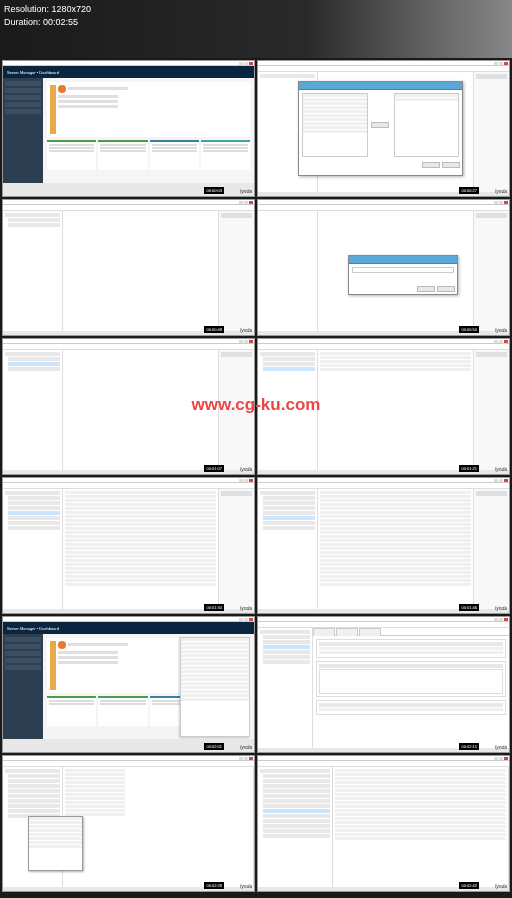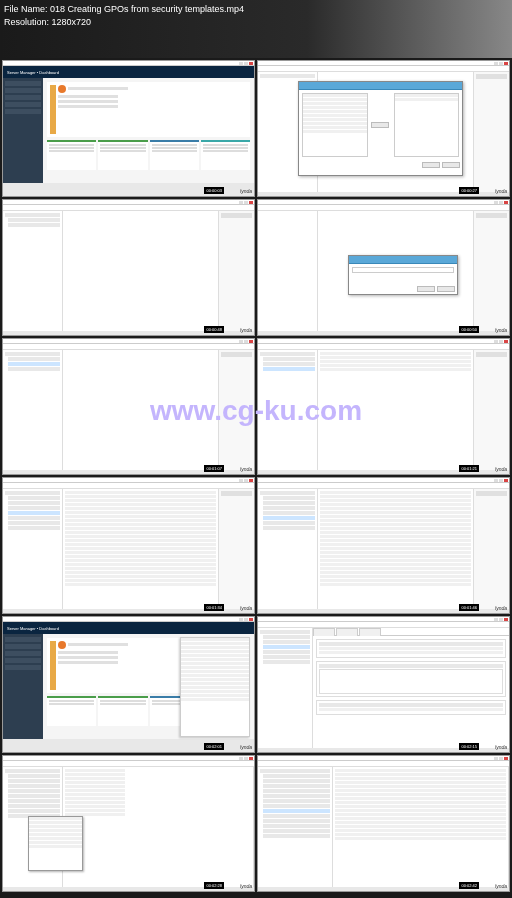--- a/index.html
+++ b/index.html
@@ -152,42 +152,42 @@
     right: 2px;
     color: #333;
     font-size: 5px;
     font-style: italic;
   }
   .watermark {
     position: absolute;
     top: 395px;
     left: 50%;
     transform: translateX(-50%);
-    color: #c4b5fd;
-    font-size: 28px;
+    color: #ef4444;
+    font-size: 17px;
     font-weight: bold;
     z-index: 20;
     pointer-events: none;
   }
   .gpo-body { display: flex; height: 120px; background: #fff; }
   .gpo-tree { width: 55px; border-right: 1px solid #ddd; padding: 2px; }
   .gpo-main { flex: 1; display: flex; flex-direction: column; }
   .gpo-tabs { height: 8px; border-bottom: 1px solid #ccc; display: flex; }
   .gpo-tab { width: 22px; height: 8px; background: #f0f0f0; border: 1px solid #ccc; border-bottom: none; margin-right: 1px; }
   .gpo-content { flex: 1; padding: 3px; }
   .gpo-section { border: 1px solid #ddd; margin-bottom: 3px; padding: 2px; }
   .gpo-section-title { height: 4px; background: #e8e8e8; margin-bottom: 1px; }
 </style>
 </head>
 <body>
 
 <div class="header">
   <div class="file-info">
-    <div><span>File Name:</span> <span>018 Creating GPOs from security templates.mp4</span></div>
     <div><span>Resolution:</span> <span>1280x720</span></div>
+    <div><span>Duration:</span> <span>00:02:55</span></div>
   </div>
 </div>
 
 <div class="watermark">www.cg-ku.com</div>
 
 <div class="grid">
 
   <div class="thumb">
     <div class="tb-titlebar">
       <div class="tb-btns">

